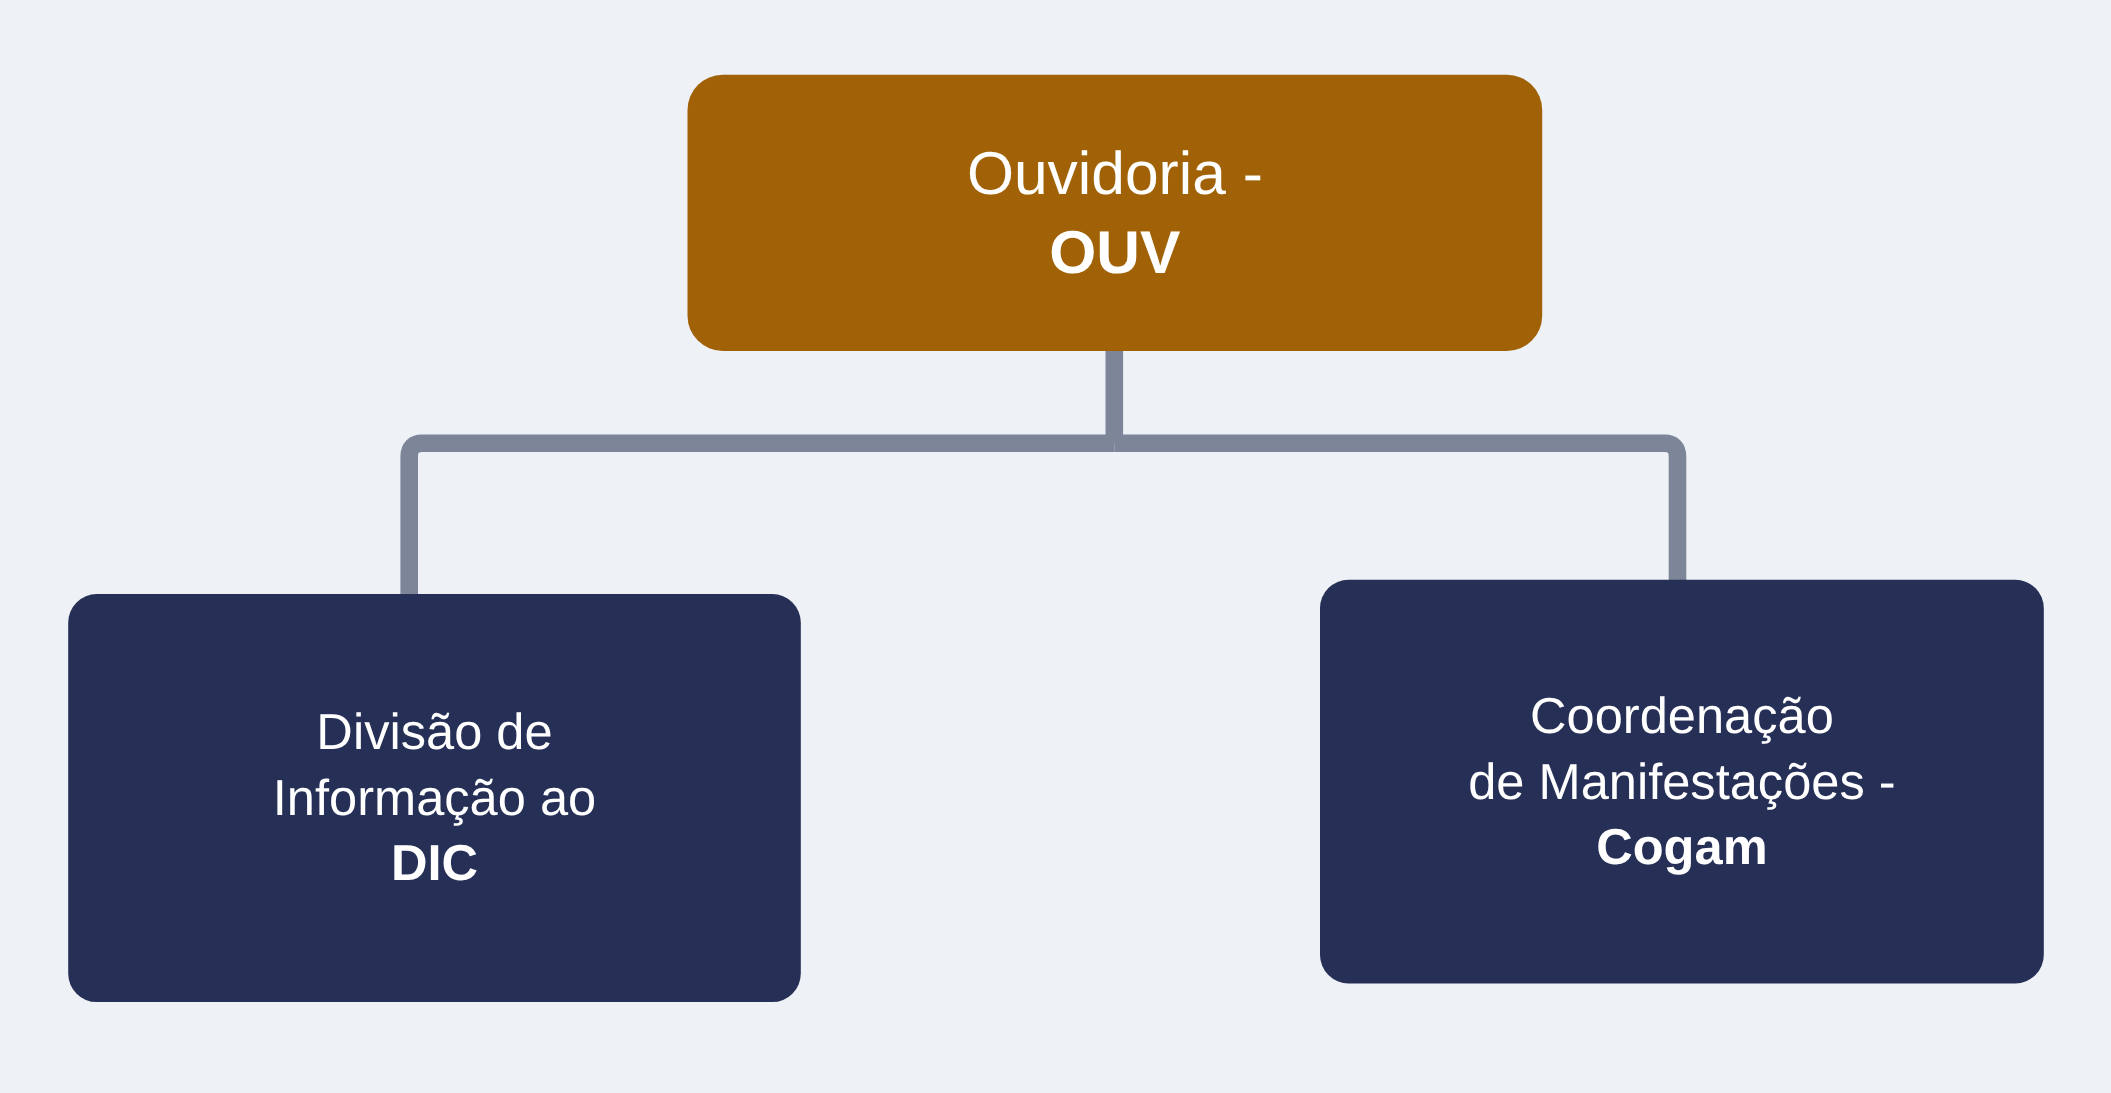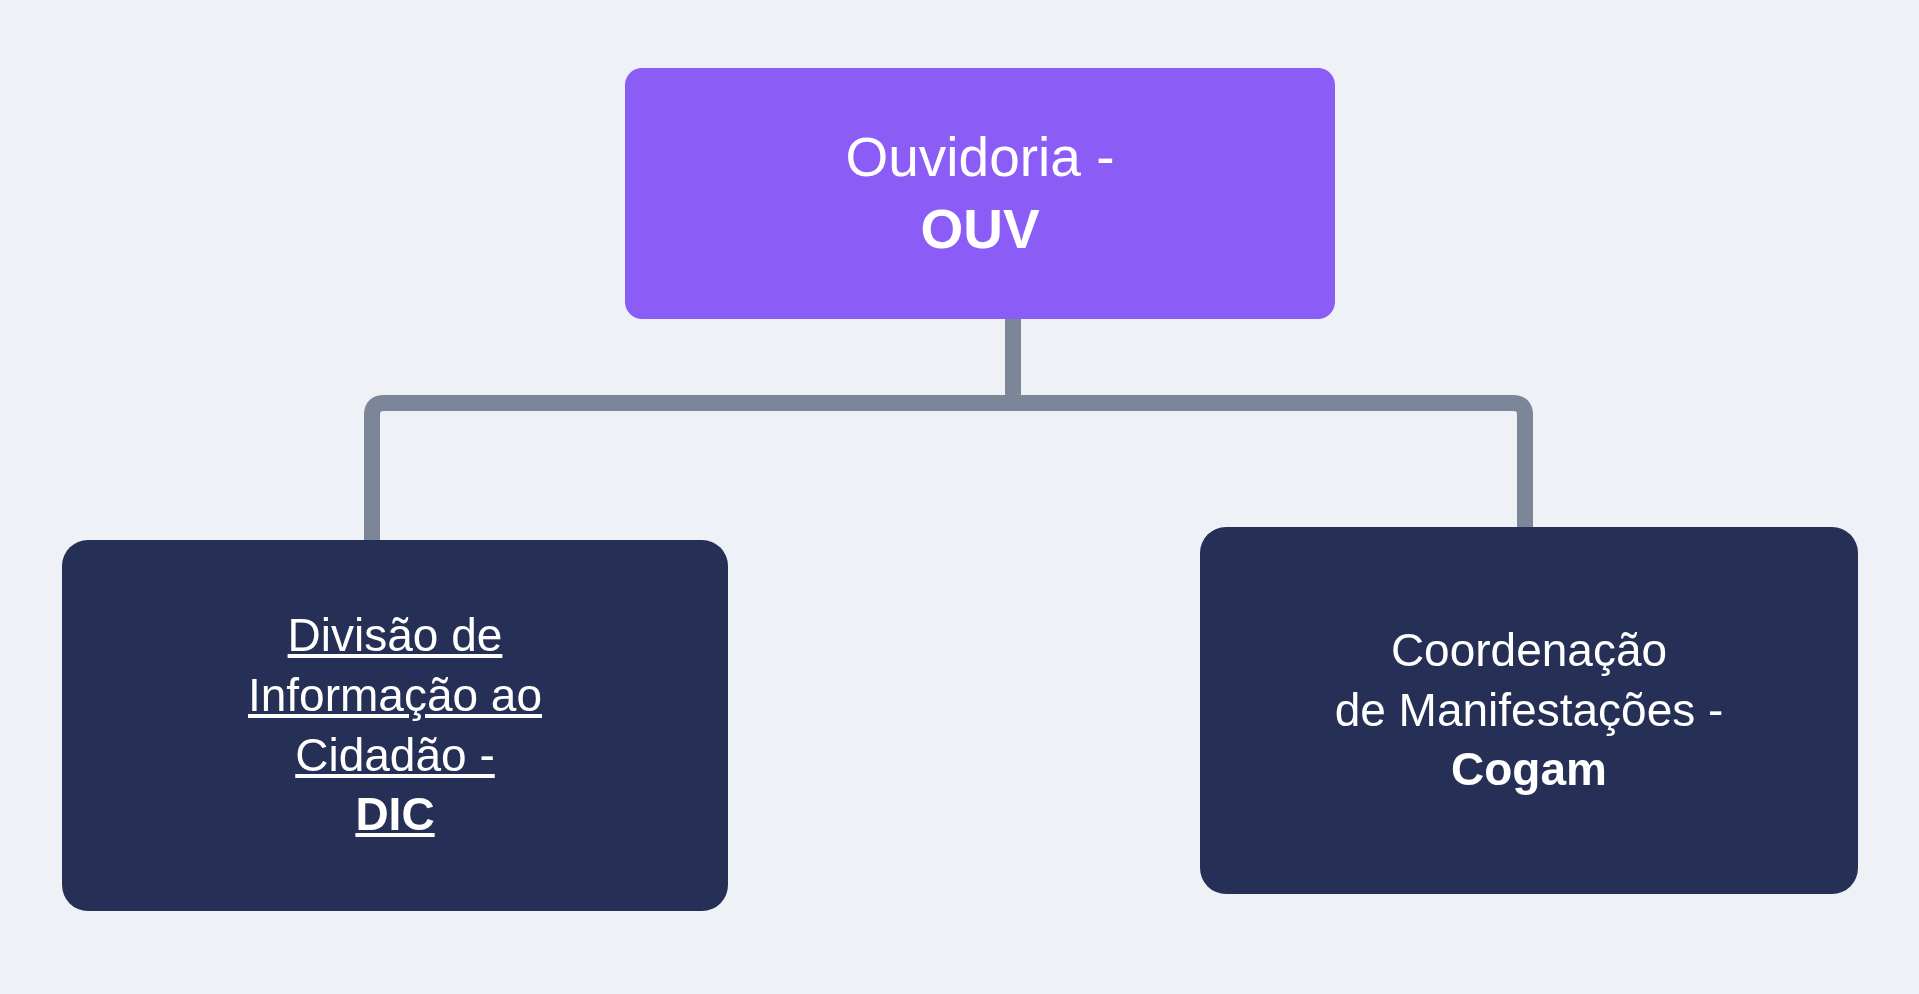--- a/index.html
+++ b/index.html
@@ -43,38 +43,37 @@
     text-align: center;
     color: #ffffff;
     border-radius: 26px;
     padding: 10px 18px;
     line-height: 1.30;
   }
 
   .node-root {
     left: 625px;
     top: 68px;
-    width: 710px;
+    width: 777px;
     height: 251px;
-    background: #8b5cf6;
-    border-radius: 17px;
+    background: #a16207;
+    border-radius: 32px;
     font-size: 55px;
   }
 
   .node-child {
     background: #262f55;
     font-size: 46px;
   }
 
   .node-dic {
     left: 62px;
     top: 540px;
     width: 666px;
     height: 371px;
-    text-decoration: underline;
   }
 
   .node-cogam {
     left: 1200px;
     top: 527px;
     width: 658px;
     height: 367px;
     justify-content: center;
   }
 
@@ -102,21 +101,20 @@
   </svg>
 
   <div class="node node-root">
     <span class="node-line">Ouvidoria -</span>
     <span class="node-line node-acronym">OUV</span>
   </div>
 
   <div class="node node-child node-dic">
     <span class="node-line">Divisão de</span>
     <span class="node-line">Informação ao</span>
-    <span class="node-line">Cidadão -</span>
     <span class="node-line node-acronym">DIC</span>
   </div>
 
   <div class="node node-child node-cogam">
     <span class="node-line">Coordenação</span>
     <span class="node-line">de Manifestações -</span>
     <span class="node-line node-acronym">Cogam</span>
   </div>
 
 </div>

